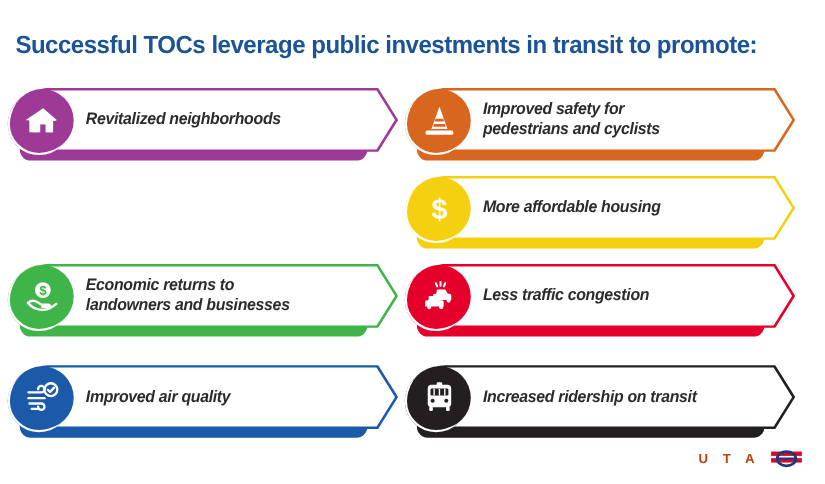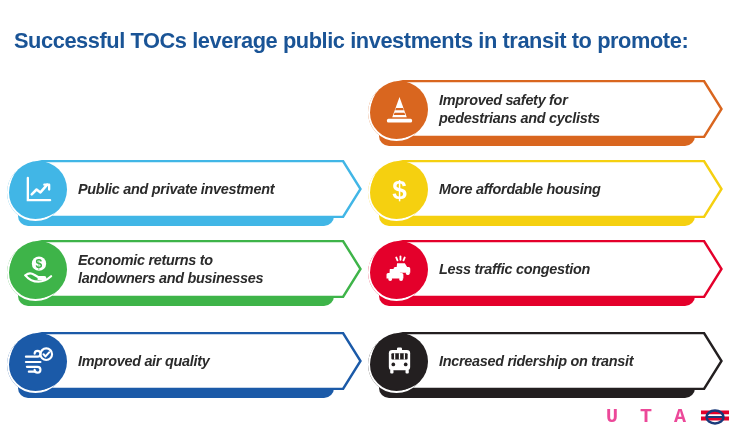--- a/index.html
+++ b/index.html
@@ -135,34 +135,55 @@
   
   #uta-logo {
     position: absolute;
     right: 18px;
     bottom: 12px;
     display: flex;
     align-items: center;
     gap: 7px;
   }
   #uta-wordmark {
-    font-size: 20px;
+    font-size: 12px;
     font-weight: bold;
-    color: #ec4899;
+    color: #c2410c;
     letter-spacing: 5px;
-    font-family: Liberation Mono, monospace;
+    font-family: Liberation Sans, sans-serif;
   }
   #uta-emblem { width: 34px; height: 22px; display: block; }
 </style>
 </head>
 <body style="background: rgb(255, 255, 255);">
 
 <div id="page-title" style="color: rgb(26, 84, 150);">Successful TOCs leverage public investments in transit to promote:</div>
 
 <div id="items-grid">
+    <div class="banner-item col-left row-0">
+      <div class="banner-shadow" style="background: rgb(157, 58, 150);"></div>
+      <div class="banner-shape">
+        <svg viewBox="0 0 344 58" preserveAspectRatio="none">
+          <path d="M 26 1 H 325 L 342.5 29 L 325 57 H 26 A 26 26 0 0 1 1.5 31 V 27 A 26 26 0 0 1 26 1 Z" fill="#ffffff" stroke="#9d3a96" stroke-width="2.4"></path>
+        </svg>
+      </div>
+      <div class="badge-ring-outer" style="background: rgb(157, 58, 150);"></div>
+      <div class="badge-ring"></div>
+      <div class="icon-badge" style="background: rgb(157, 58, 150);">
+        <svg width="31" height="31" viewBox="0 0 32 32" fill="none">
+          <path d="M16 4 L30 16 h-4 v12 h-7 v-8 h-6 v8 H2 V16 H-2 Z" fill="#fff" transform="translate(1,0) scale(0.93) translate(1,1)"></path>
+          <path d="M16 5 L29 16.5 h-3.5 V27 h-6.5 v-7.5 h-6 V27 H6.5 V16.5 H3 Z" fill="#fff"></path>
+        </svg>
+      </div>
+      <div class="banner-label">
+        <div>
+          <span>Revitalized neighborhoods</span>
+        </div>
+      </div>
+    </div>
     <div class="banner-item col-right row-0">
       <div class="banner-shadow" style="background: rgb(217, 102, 31);"></div>
       <div class="banner-shape">
         <svg viewBox="0 0 344 58" preserveAspectRatio="none">
           <path d="M 26 1 H 325 L 342.5 29 L 325 57 H 26 A 26 26 0 0 1 1.5 31 V 27 A 26 26 0 0 1 26 1 Z" fill="#ffffff" stroke="#d9661f" stroke-width="2.4"></path>
         </svg>
       </div>
       <div class="badge-ring-outer" style="background: rgb(217, 102, 31);"></div>
       <div class="badge-ring"></div>
       <div class="icon-badge" style="background: rgb(217, 102, 31);">
@@ -170,42 +191,20 @@
           <rect x="3" y="25.5" width="26" height="4" rx="1.6" fill="#fff"></rect>
           <path d="M16 3 L23.5 24 H8.5 Z" fill="#fff"></path>
           <path d="M12.3 14.5 h7.4 l0.8 2.4 h-9 Z" fill="#d9661f"></path>
           <path d="M10.9 19.3 h10.2 l0.85 2.5 H10.05 Z" fill="#d9661f"></path>
         </svg>
       </div>
       <div class="banner-label two-line">
         <div>
           <span>Improved safety for</span>
           <span>pedestrians and cyclists</span>
-        </div>
-      </div>
-    </div>
-    <div class="banner-item col-left row-1">
-      <div class="banner-shadow" style="background: rgb(65, 182, 230);"></div>
-      <div class="banner-shape">
-        <svg viewBox="0 0 344 58" preserveAspectRatio="none">
-          <path d="M 26 1 H 325 L 342.5 29 L 325 57 H 26 A 26 26 0 0 1 1.5 31 V 27 A 26 26 0 0 1 26 1 Z" fill="#ffffff" stroke="#41b6e6" stroke-width="2.4"></path>
-        </svg>
-      </div>
-      <div class="badge-ring-outer" style="background: rgb(65, 182, 230);"></div>
-      <div class="badge-ring"></div>
-      <div class="icon-badge" style="background: rgb(65, 182, 230);">
-        <svg width="31" height="31" viewBox="0 0 32 32" fill="none">
-          <path d="M5 4 v23 h23" stroke="#fff" stroke-width="2.4" fill="none" stroke-linecap="round"></path>
-          <path d="M9 21 l5-5 4 3 7-8" stroke="#fff" stroke-width="2.6" fill="none" stroke-linecap="round" stroke-linejoin="round"></path>
-          <path d="M22 11 h5 v5" stroke="#fff" stroke-width="2.4" fill="none" stroke-linecap="round" stroke-linejoin="round"></path>
-        </svg>
-      </div>
-      <div class="banner-label">
-        <div>
-          <span>Public and private investment</span>
         </div>
       </div>
     </div>
     <div class="banner-item col-right row-1">
       <div class="banner-shadow" style="background: rgb(245, 208, 16);"></div>
       <div class="banner-shape">
         <svg viewBox="0 0 344 58" preserveAspectRatio="none">
           <path d="M 26 1 H 325 L 342.5 29 L 325 57 H 26 A 26 26 0 0 1 1.5 31 V 27 A 26 26 0 0 1 26 1 Z" fill="#ffffff" stroke="#f5d010" stroke-width="2.4"></path>
         </svg>
       </div>

